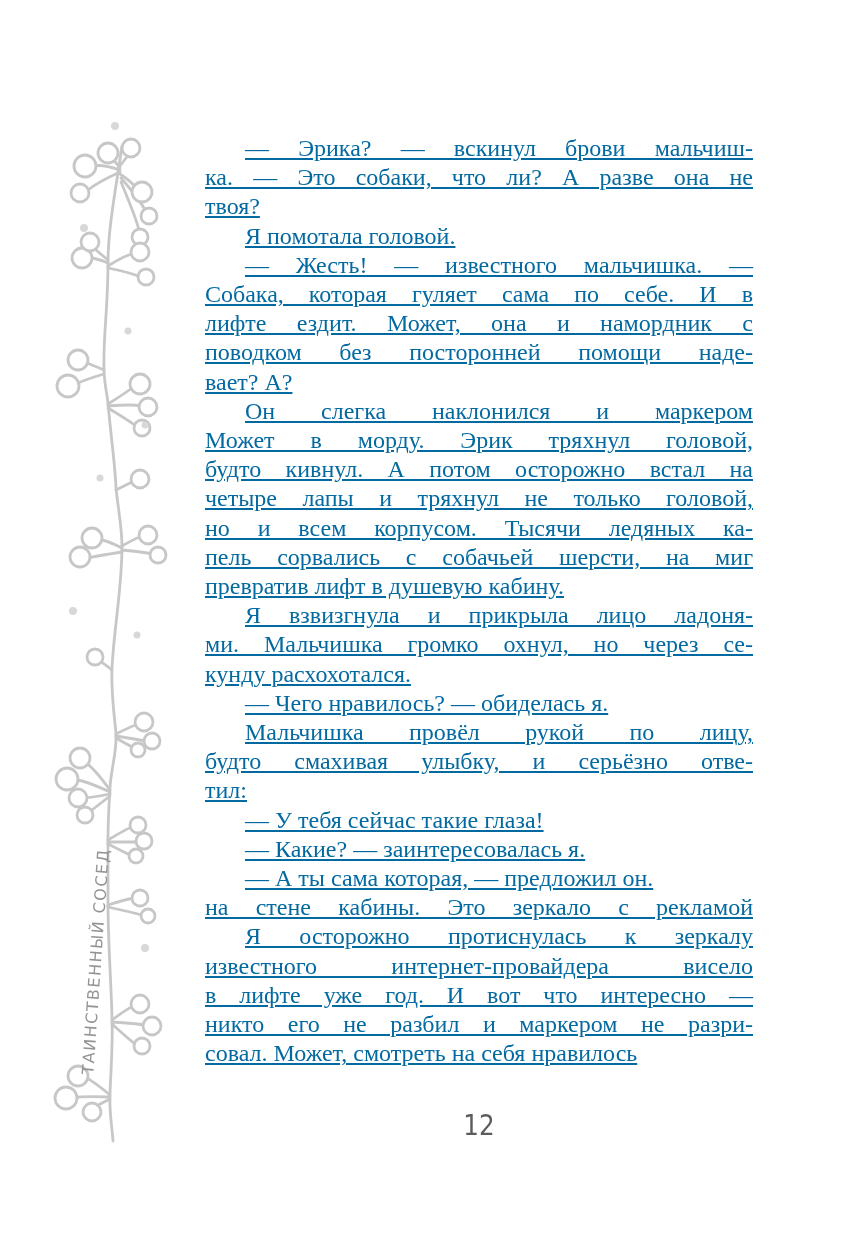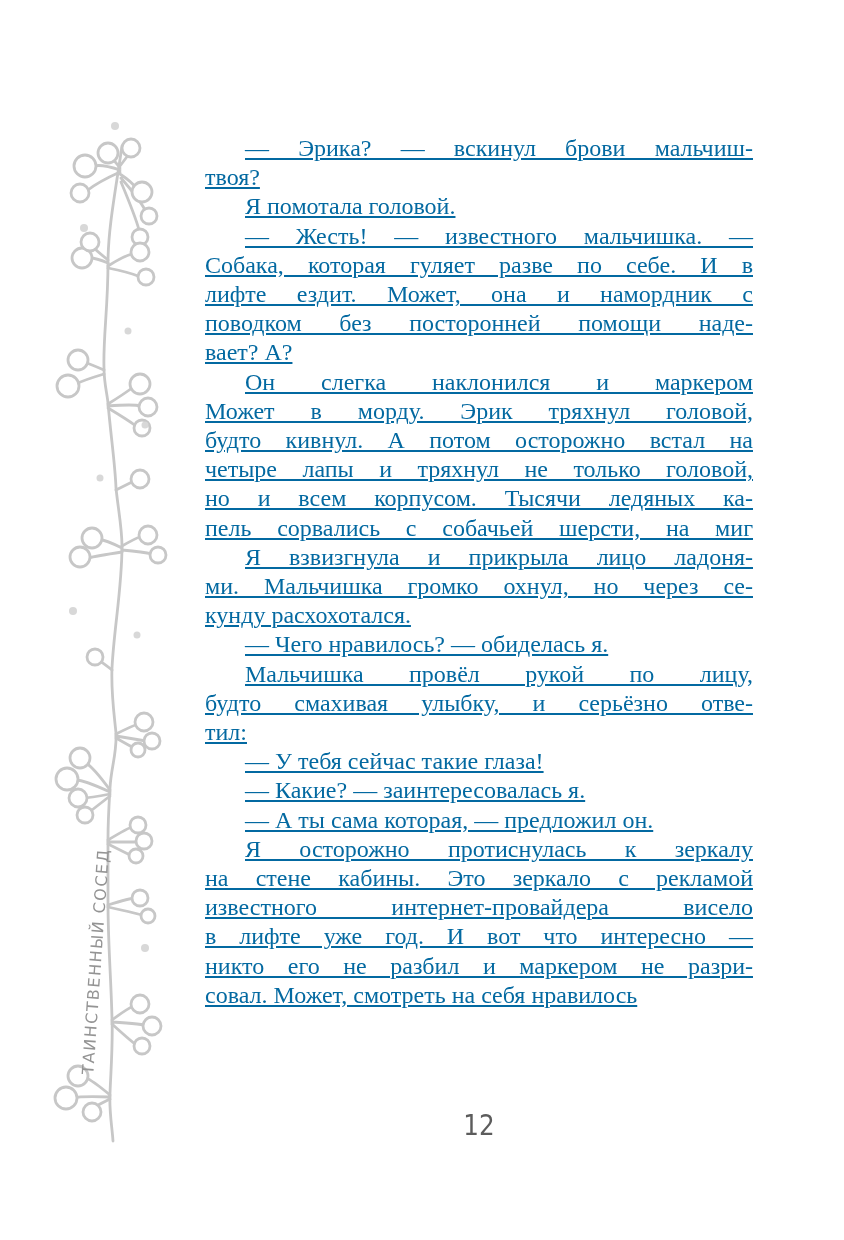--- a/index.html
+++ b/index.html
@@ -133,39 +133,41 @@
       <circle cx="97" cy="527" r="3.5"></circle>
         <circle cx="105" cy="840" r="4"></circle>
     </g>
   </svg>
 
   <div class="margin-title">ТАИНСТВЕННЫЙ СОСЕД</div>
 
   <div class="text-block">
     <div>
       <div class="ln ind">— Эрика? — вскинул брови мальчиш-</div>
+      <div class="ln">ка. — Это собаки, что ли? А разве она не</div>
       <div class="ln fin">твоя?</div>
     </div>
     <div>
       <div class="ln ind fin">Я помотала головой.</div>
     </div>
     <div>
       <div class="ln ind">— Жесть! — известного мальчишка. —</div>
-      <div class="ln">Собака, которая гуляет разве по себе. И в</div>
+      <div class="ln">Собака, которая гуляет сама по себе. И в</div>
       <div class="ln">лифте ездит. Может, она и намордник с</div>
       <div class="ln">поводком без посторонней помощи наде-</div>
       <div class="ln fin">вает? А?</div>
     </div>
     <div>
       <div class="ln ind">Он слегка наклонился и маркером</div>
       <div class="ln">Может в морду. Эрик тряхнул головой,</div>
       <div class="ln">будто кивнул. А потом осторожно встал на</div>
       <div class="ln">четыре лапы и тряхнул не только головой,</div>
       <div class="ln">но и всем корпусом. Тысячи ледяных ка-</div>
       <div class="ln">пель сорвались с собачьей шерсти, на миг</div>
+      <div class="ln fin">превратив лифт в душевую кабину.</div>
     </div>
     <div>
       <div class="ln ind">Я взвизгнула и прикрыла лицо ладоня-</div>
       <div class="ln">ми. Мальчишка громко охнул, но через се-</div>
       <div class="ln fin">кунду расхохотался.</div>
     </div>
     <div>
       <div class="ln ind fin">— Чего нравилось? — обиделась я.</div>
     </div>
     <div>
@@ -176,22 +178,22 @@
     <div>
       <div class="ln ind fin">— У тебя сейчас такие глаза!</div>
     </div>
     <div>
       <div class="ln ind fin">— Какие? — заинтересовалась я.</div>
     </div>
     <div>
       <div class="ln ind fin">— А ты сама которая, — предложил он.</div>
     </div>
     <div>
+      <div class="ln">на стене кабины. Это зеркало с рекламой</div>
       <div class="ln ind">Я осторожно протиснулась к зеркалу</div>
-      <div class="ln">на стене кабины. Это зеркало с рекламой</div>
       <div class="ln">известного интернет-провайдера висело</div>
       <div class="ln">в лифте уже год. И вот что интересно —</div>
       <div class="ln">никто его не разбил и маркером не разри-</div>
       <div class="ln fin">совал. Может, смотреть на себя нравилось</div>
     </div>
   </div>
 
   <div class="page-number">12</div>
 
 </div>

